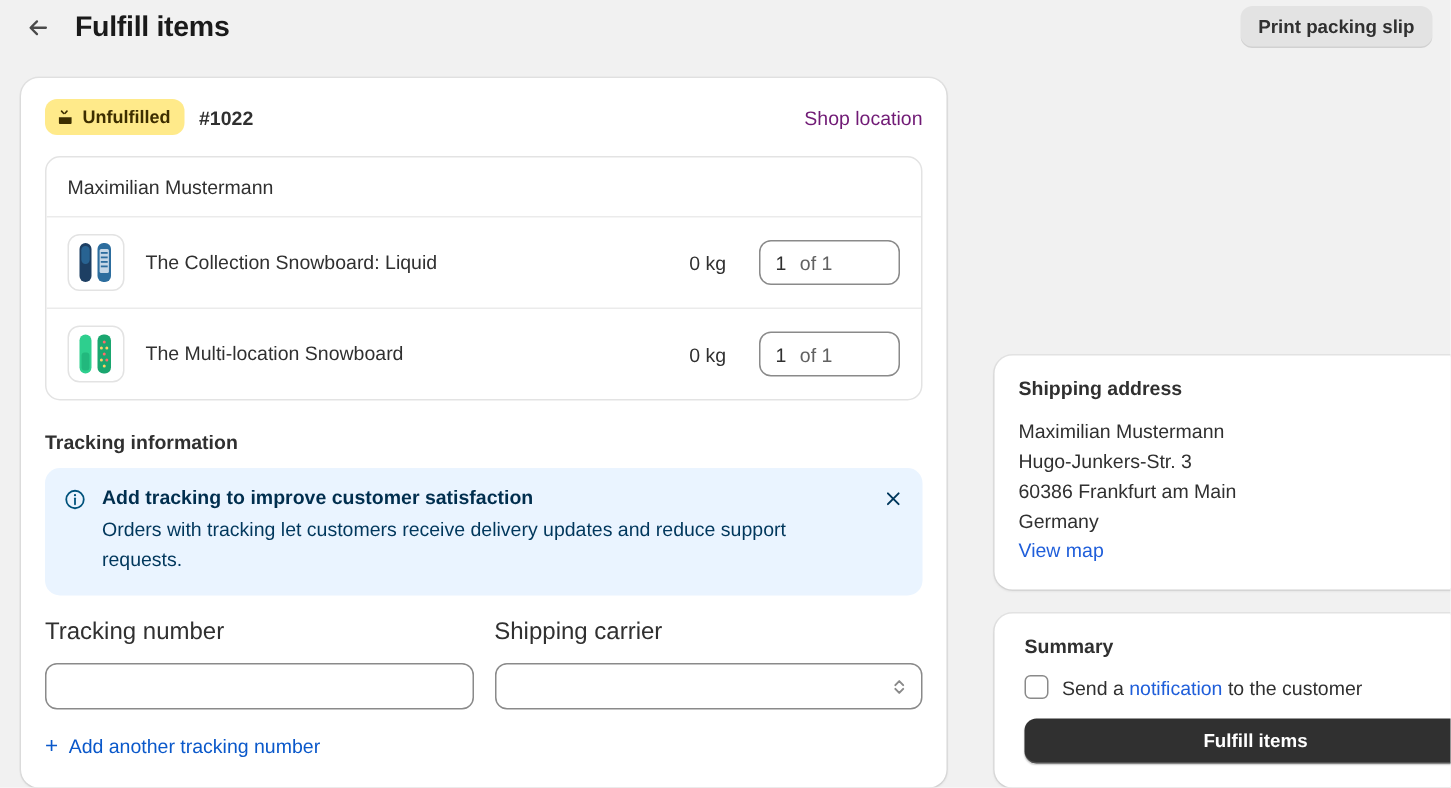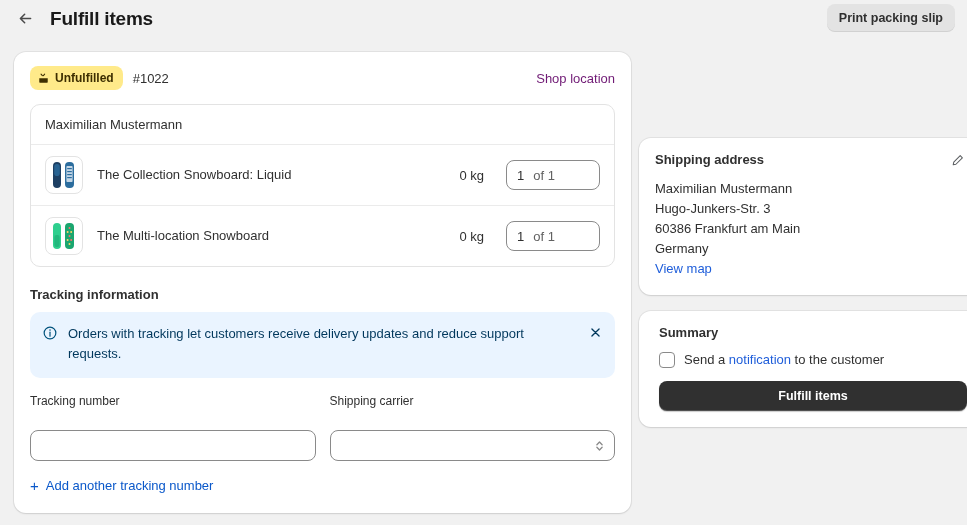--- a/index.html
+++ b/index.html
@@ -45,23 +45,23 @@
     font-family: "Liberation Sans", sans-serif;
     font-weight: bold;
     color: #303030;
     cursor: pointer;
     box-shadow: 0 -1px 0 0 rgba(0,0,0,0.08) inset;
   }
 
   
   .layout {
     display: flex;
-    gap: 8px;
+    gap: 32px;
     padding: 16px 14px 0 14px;
-    align-items: center;
+    align-items: flex-end;
   }
   .col-main { width: 617px; flex: none; }
   .col-side { width: 344px; flex: none; }
 
   .card {
     background: #ffffff;
     border-radius: 12px;
     box-shadow: 0 0 0 1px rgba(0,0,0,0.06), 0 1px 2px rgba(0,0,0,0.09);
   }
 
@@ -79,21 +79,21 @@
     gap: 5px;
     background: #ffea8a;
     border-radius: 8px;
     padding: 3px 9px 3px 7px;
     font-size: 12px;
     font-weight: bold;
     color: #3d2e00;
     line-height: 18px;
   }
   .badge svg { display: block; }
-  .order-num { font-size: 13px; color: #303030; }
+  .order-num { font-size: 13px; color: #303030; font-weight: bold; }
   .shop-loc {
     margin-left: auto;
     font-size: 13px;
     color: #701a75;
   }
 
   .items-box {
     border: 1px solid #e3e3e3;
     border-radius: 10px;
     overflow: hidden;
@@ -189,23 +189,23 @@
   }
   .banner-close svg { display: block; }
 
   .fields-row {
     display: flex;
     gap: 14px;
     margin-top: 16px;
   }
   .field { flex: 1; }
   .field-label {
-    font-size: 12px;
-    color: #303030;
-    margin-bottom: 22px;
+    font-size: 16px;
+    color: #303030;
+    margin-bottom: 11px;
     display: block;
   }
   .text-input {
     width: 100%;
     height: 31px;
     border: 1px solid #8a8a8a;
     border-radius: 8px;
     background: #fff;
     font-size: 13px;
     font-family: "Liberation Sans", sans-serif;
@@ -414,20 +414,21 @@
 
       <div class="banner">
         <div class="banner-icon">
           <svg width="16" height="16" viewBox="0 0 20 20" fill="none" stroke="currentColor" stroke-width="1.5">
             <circle cx="10" cy="10" r="7.3"></circle>
             <path d="M10 9v5" stroke-linecap="round"></path>
             <circle cx="10" cy="6.4" r="0.95" fill="currentColor" stroke="none"></circle>
           </svg>
         </div>
         <div class="banner-body">
+          <div class="banner-title">Add tracking to improve customer satisfaction</div>
           <div class="banner-text">Orders with tracking let customers receive delivery updates and reduce support requests.</div>
         </div>
         <div class="banner-close">
           <span>
             <svg width="13" height="13" viewBox="0 0 20 20" fill="none" stroke="currentColor" stroke-width="2" stroke-linecap="round">
               <path d="M4.5 4.5l11 11M15.5 4.5l-11 11"></path>
             </svg>
           </span>
         </div>
       </div>

